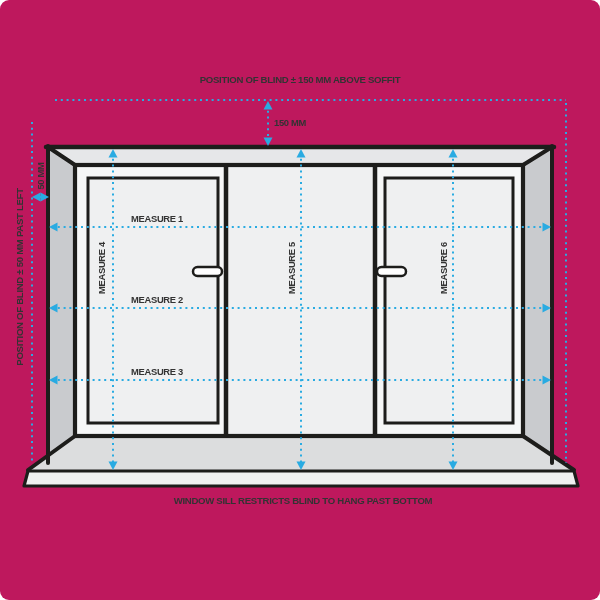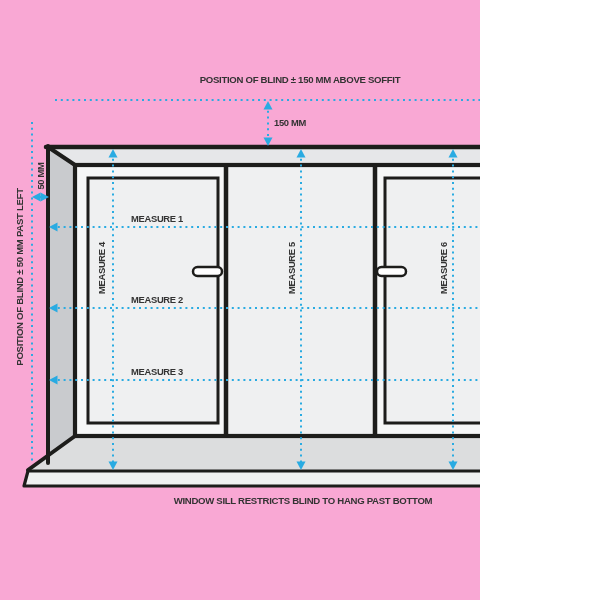--- a/index.html
+++ b/index.html
@@ -1,17 +1,17 @@
 <!DOCTYPE html>
 <html><head>
 <meta charset="utf-8">
 <style>
   html,body{margin:0;padding:0;background:#ffffff;}
-  .stage{position:relative;width:480px;height:600px;background:#f9a8d4;overflow:hidden;
-         font-family:"Liberation Sans", sans-serif;}
+  .stage{position:relative;width:600px;height:600px;background:#be185d;overflow:hidden;
+         font-family:"Liberation Sans", sans-serif;border-radius:9px;}
   svg text{font-family:"Liberation Sans", sans-serif;font-weight:bold;fill:#333333;
            letter-spacing:-0.3px;}
   .title{font-size:9.6px;}
   .dim{font-size:9.4px;}
   .measure{font-size:9.4px;}
 </style>
 </head>
 <body>
 
 <div class="stage">

